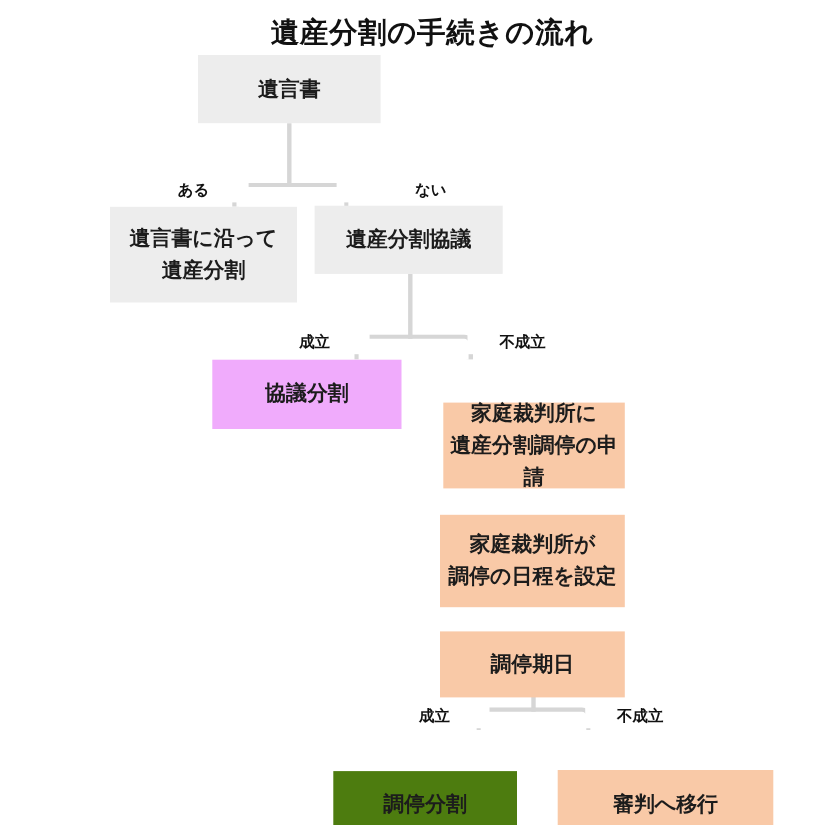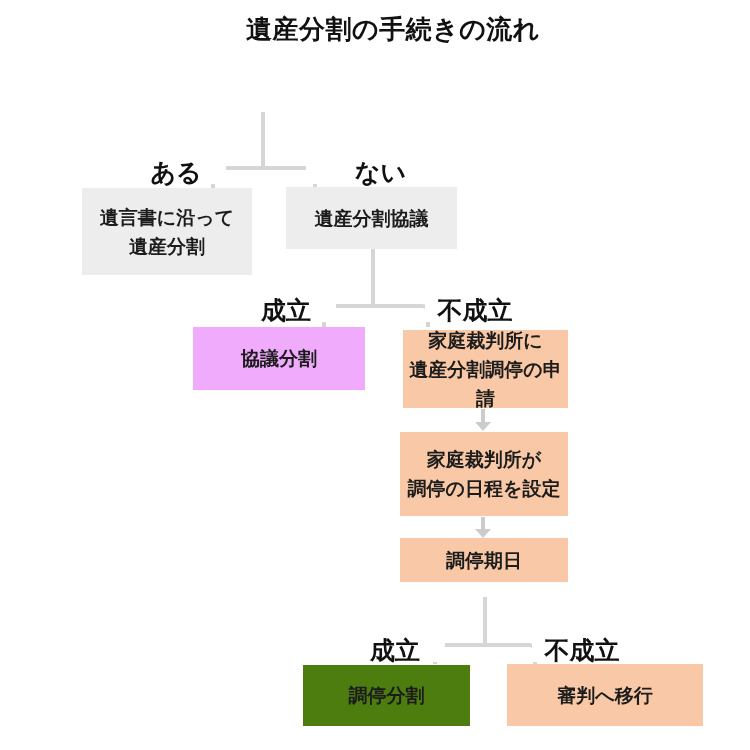--- a/index.html
+++ b/index.html
@@ -26,29 +26,29 @@
   .node{
     position:absolute;
     display:flex;align-items:center;justify-content:center;
     text-align:center;
     font-size:19px;font-weight:700;
     line-height:29px;
     white-space:pre-line;
     box-sizing:border-box;
   }
   .node.gray{background:#ededed;}
-  .node.orange{background:#f9c9a7;}
+  .node.orange{background:#f9c9a7;margin-top:36px;}
   
   #node-will            {left:180px;top:50px; width:166px;height:62px;}
-  #node-follow-will     {left:82px; top:188px;width:170px;height:87px;}
+  #node-follow-will     {left:100px; top:188px;width:170px;height:87px;}
   #node-kyougi          {left:286px;top:187px;width:171px;height:62px;}
   #node-kyougi-bunkatsu {left:193px;top:327px;width:172px;height:63px;}
   #node-chotei-apply    {left:403px;top:330px;width:165px;height:78px;}
   #node-chotei-schedule {left:400px;top:432px;width:168px;height:84px;}
-  #node-chotei-date     {left:400px;top:538px;width:168px;height:44px;}
+  #node-chotei-date     {left:400px;top:538px;width:168px;height:60px;}
   #node-chotei-bunkatsu {left:303px;top:665px;width:167px;height:61px;}
   #node-shinpan         {left:507px;top:664px;width:196px;height:62px;}
 
   
   .stem{
     position:absolute;width:4px;background:#d6d6d6;
   }
   #stem-will  {left:261px;top:112px;height:58px;}
   #stem-kyougi{left:371px;top:249px;height:59px;}
   #stem-chotei{left:483px;top:597px;height:50px;}
@@ -76,21 +76,21 @@
     border-right:8px solid transparent;
     border-top:9px solid #cccccc;
   }
   #arrow1-head{left:475px;top:422px;}
   #arrow2-head{left:475px;top:529px;}
 
   .branch-label{
     position:absolute;
     width:100px;height:24px;line-height:24px;
     text-align:center;
-    font-size:25px;font-weight:700;
+    font-size:14px;font-weight:700;
     background:#ffffff;
     color:#111111;
   }
   #label-aru     {left:126px;top:160px;}
   #label-nai     {left:306px;top:160px;text-align:right;}
   #label-b2-left {left:236px;top:298px;}
   #label-b2-right{left:425px;top:298px;}
   #label-b3-left {left:345px;top:638px;}
   #label-b3-right{left:532px;top:638px;}
 </style>
@@ -116,20 +116,21 @@
   <div class="stem" id="stem-chotei" style="background: rgb(214, 214, 214);"></div>
   <div class="elbow" id="elbow-chotei" style="border-color: rgb(214, 214, 214);"></div>
 
   <div class="branch-label" id="label-aru">ある</div>
   <div class="branch-label" id="label-nai">ない</div>
   <div class="branch-label" id="label-b2-left">成立</div>
   <div class="branch-label" id="label-b2-right">不成立</div>
   <div class="branch-label" id="label-b3-left">成立</div>
   <div class="branch-label" id="label-b3-right">不成立</div>
 
+  <div class="node gray" id="node-will" style="background: rgb(237, 237, 237);">遺言書</div>
   <div class="node gray" id="node-follow-will" style="background: rgb(237, 237, 237);">遺言書に沿って
 遺産分割</div>
   <div class="node gray" id="node-kyougi" style="background: rgb(237, 237, 237);">遺産分割協議</div>
   <div class="node gray" id="node-kyougi-bunkatsu" style="background: #f0abfc;">協議分割</div>
   <div class="node orange" id="node-chotei-apply" style="background: rgb(249, 201, 167);">家庭裁判所に
 遺産分割調停の申請</div>
   <div class="node orange" id="node-chotei-schedule" style="background: rgb(249, 201, 167);">家庭裁判所が
 調停の日程を設定</div>
   <div class="node orange" id="node-chotei-date" style="background: rgb(249, 201, 167);">調停期日</div>
   <div class="node orange" id="node-chotei-bunkatsu" style="background: #4d7c0f;">調停分割</div>

